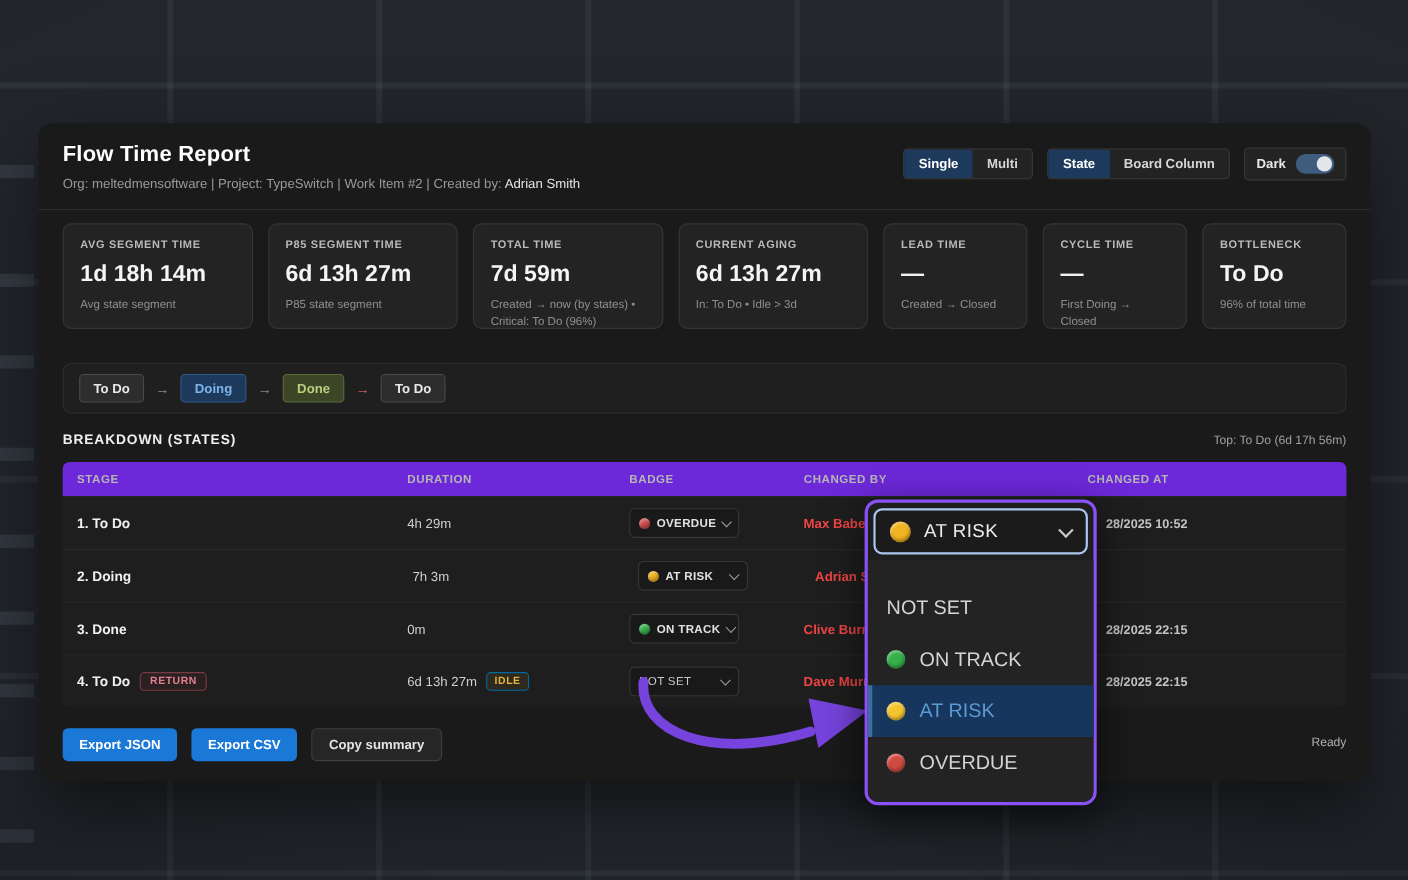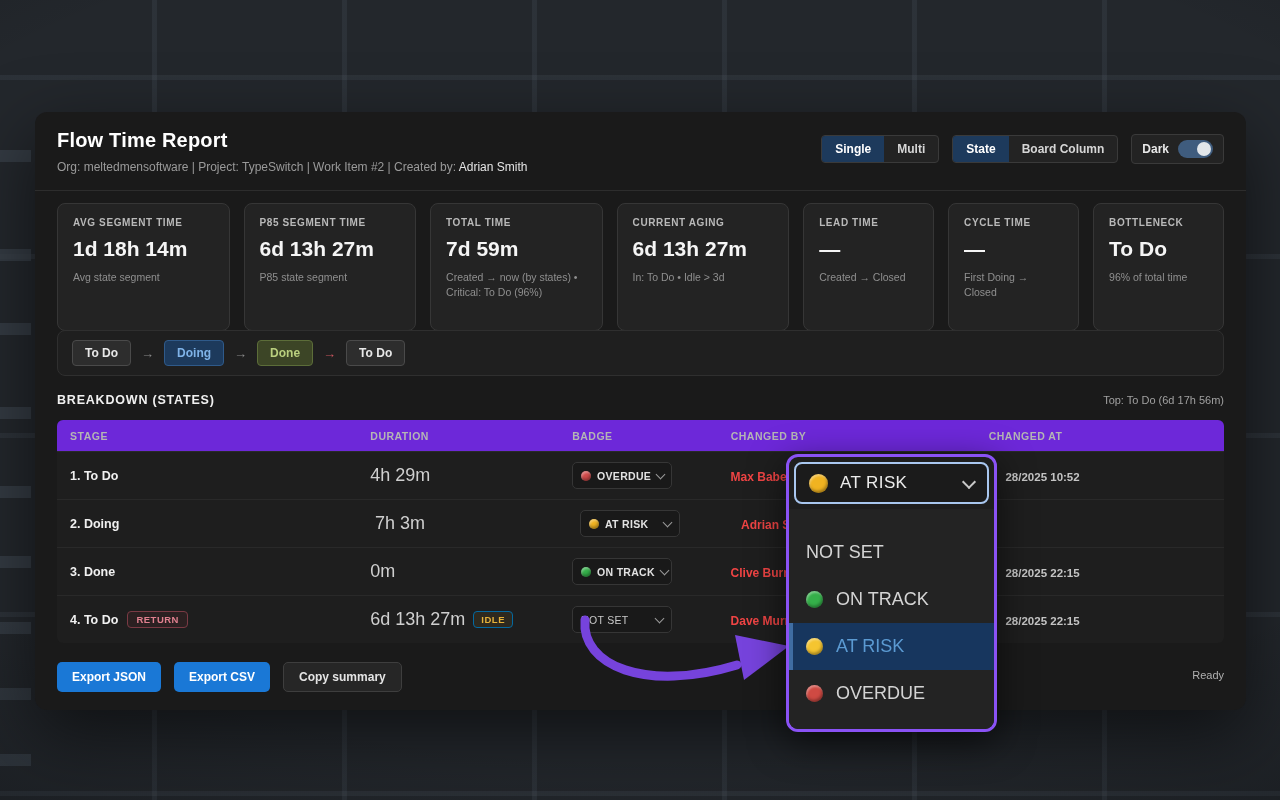--- a/index.html
+++ b/index.html
@@ -33,21 +33,21 @@
   .seg-btn.active { background:#1d3a5c; color:#fff; }
   .theme-box { display:flex; align-items:center; gap:9px; border:1px solid #3a3a3a; border-radius:4px;
     background:#232323; padding:5px 10px; }
   .theme-label { font-size:12px; font-weight:700; color:#e8e8e8; }
   .switch { width:35px; height:18px; background:#3f5c7e; border-radius:10px; position:relative; cursor:pointer; }
   .switch .knob { position:absolute; right:2px; top:2px; width:14px; height:14px; border-radius:50%; background:#e2e6ea; }
 
   .divider { position:absolute; left:0; right:0; top:78px; border-top:1px solid #2d2d2d; }
 
   
-  .stats { position:absolute; left:22px; right:22px; top:91px; height:128px; display:flex; gap:14px; }
+  .stats { position:absolute; left:22px; right:22px; top:91px; height:96px; display:flex; gap:14px; }
   .stat { background:#232323; border:1px solid #363636; border-radius:8px; padding:13px 15px; flex:1; }
   .stat.wide { flex:1.42; }
   .stat-label { font-size:10px; font-weight:700; letter-spacing:.6px; color:#b9b9b9; text-transform:uppercase; }
   .stat-value { font-size:21px; font-weight:700; color:#f5f5f5; margin-top:9px; }
   .stat-sub { font-size:10.5px; color:#8f8f8f; margin-top:9px; line-height:1.45; }
 
   
   .flow { position:absolute; left:22px; right:22px; top:218px; height:46px; background:#1f1f1f;
     border:1px solid #2f2f2f; border-radius:8px; display:flex; align-items:center; gap:10px; padding-left:14px; }
   .chip { font-size:12px; font-weight:700; padding:5px 12px; border-radius:4px; }
@@ -64,21 +64,21 @@
   .table { position:absolute; left:22px; right:22px; top:308px; background:#1e1e1e; border-radius:6px; }
   .tr { display:flex; align-items:center; height:48px; border-top:1px solid #292929; }
   .thead { height:31px; background:#6d28d9; border-top:none; border-radius:6px 6px 0 0; }
   .th { font-size:10.5px; font-weight:700; letter-spacing:.5px; color:#b5b5b5; text-transform:uppercase; }
   .c-stage { width:318px; padding-left:13px; display:flex; align-items:center; gap:9px; }
   .c-dur   { width:205px; display:flex; align-items:center; gap:8px; }
   .c-badge { width:161px; }
   .c-by    { width:262px; }
   .c-at    { width:239px; padding-left:17px; }
   .stage-name { font-size:12.5px; font-weight:700; color:#f0f0f0; }
-  .dur-text { font-size:18px; color:#cfcfcf; }
+  .dur-text { font-size:12px; color:#cfcfcf; }
   .by-text { font-size:12px; color:#ef4444;font-weight:bold; }
   .at-text { font-size:11.5px; font-weight:600; color:#c4c4c4; }
   .tag-return { font-size:9.5px; font-weight:700; letter-spacing:.5px; color:#e0808f;
     border:1px solid #7a3a44; background:rgba(200,60,75,.08); border-radius:4px; padding:2px 8px; }
   .tag-idle { font-size:9.5px; font-weight:700; letter-spacing:.5px; color:#e6b23a;
     border:1px solid #0369a1; background:rgba(230,180,50,.08); border-radius:4px; padding:2px 7px; }
 
   .badge-select { width:100px; height:27px; background:#191919; border:1px solid #363636; border-radius:5px;
     display:flex; align-items:center; gap:6px; padding:0 8px; cursor:pointer; }
   .badge-select .lbl { font-size:10.5px; font-weight:700; color:#e2e2e2; letter-spacing:.3px; white-space:nowrap; }

